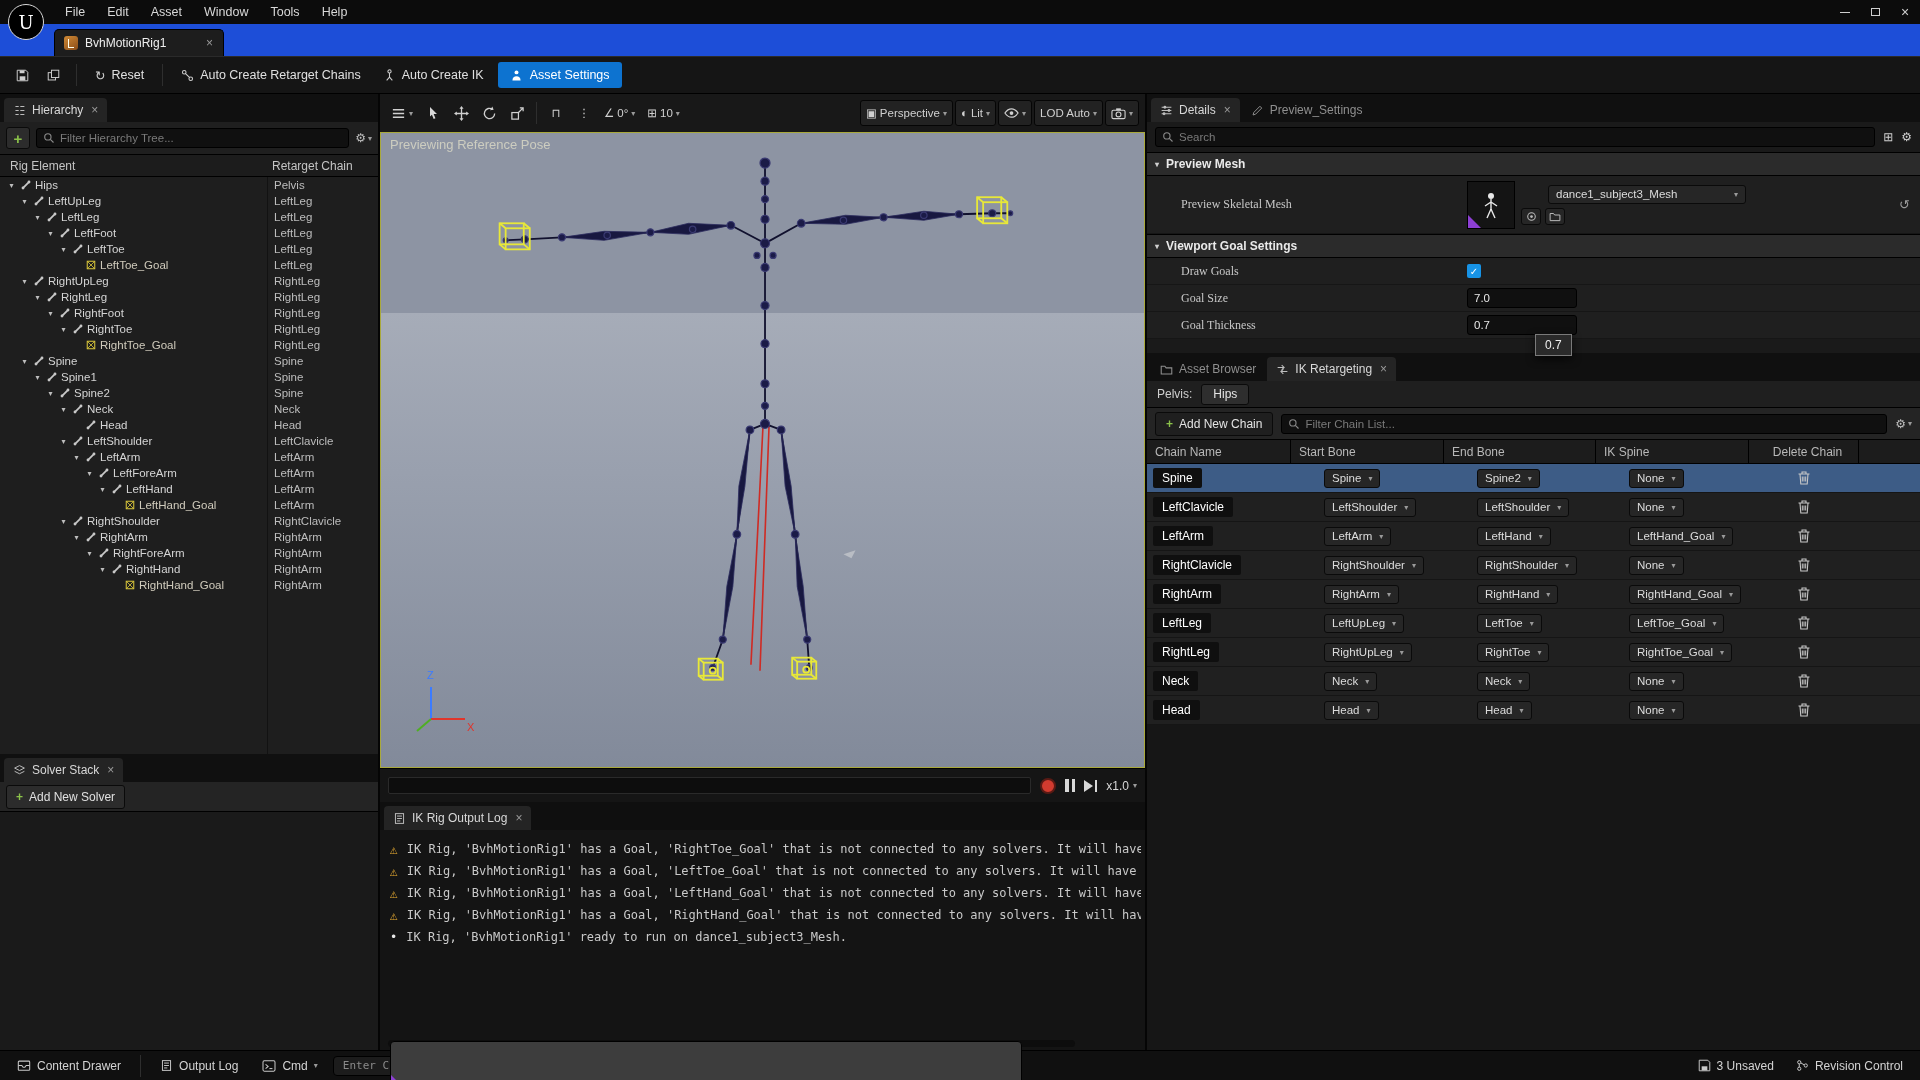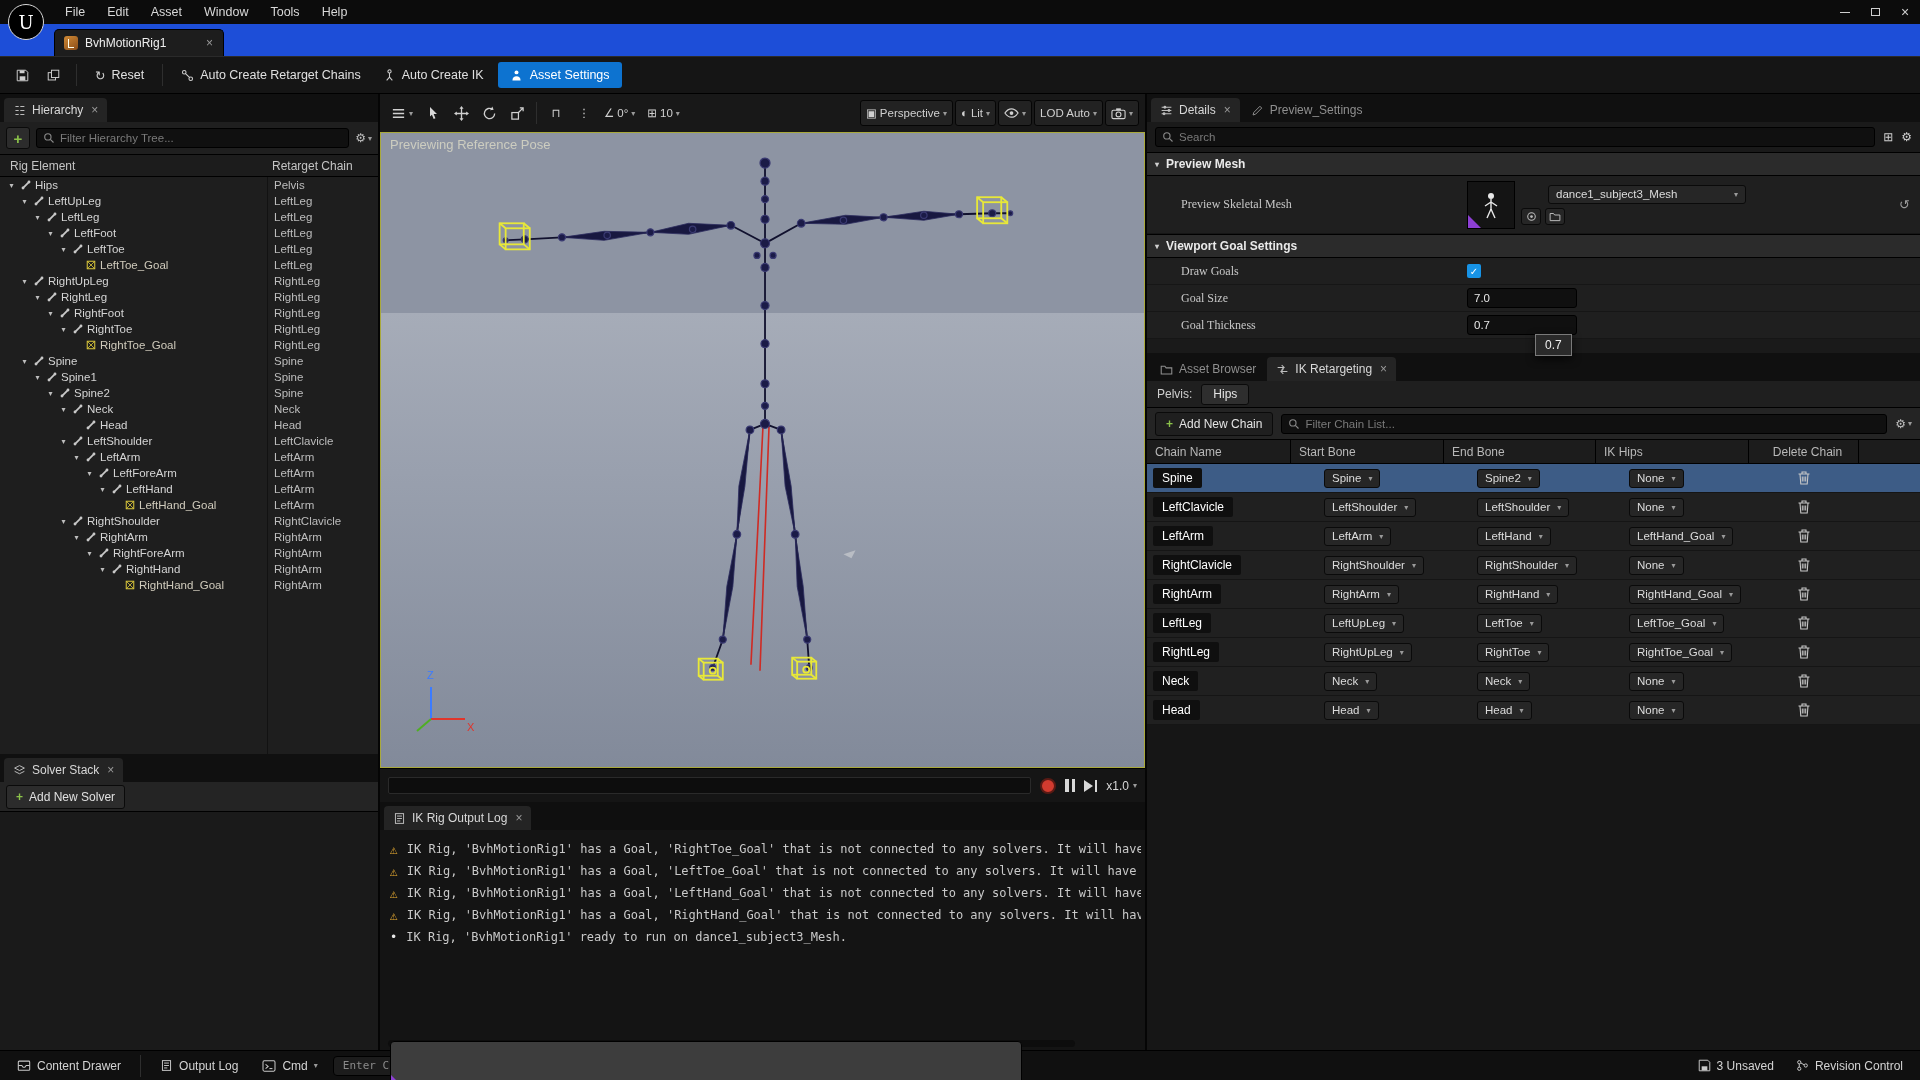--- a/index.html
+++ b/index.html
@@ -1153,21 +1153,21 @@
         <div class="gearwrap">
           <span>⚙</span>
             <span class="caret">▾</span>
         </div>
       </div>
 
       <div class="chain-header">
         <span class="hc c-name">Chain Name</span>
         <span class="hc c-start">Start Bone</span>
         <span class="hc c-end">End Bone</span>
-        <span class="hc c-goal">IK Hips</span>
+        <span class="hc c-goal">IK Spine</span>
         <span class="hc c-del">Delete Chain</span>
       </div>
 
       <div class="chain-rows">
 
           <div class="chain-row selected">
             <div class="cell c-name">
               <span class="name-pill">Spine</span>
             </div>
             <div class="cell c-start">

